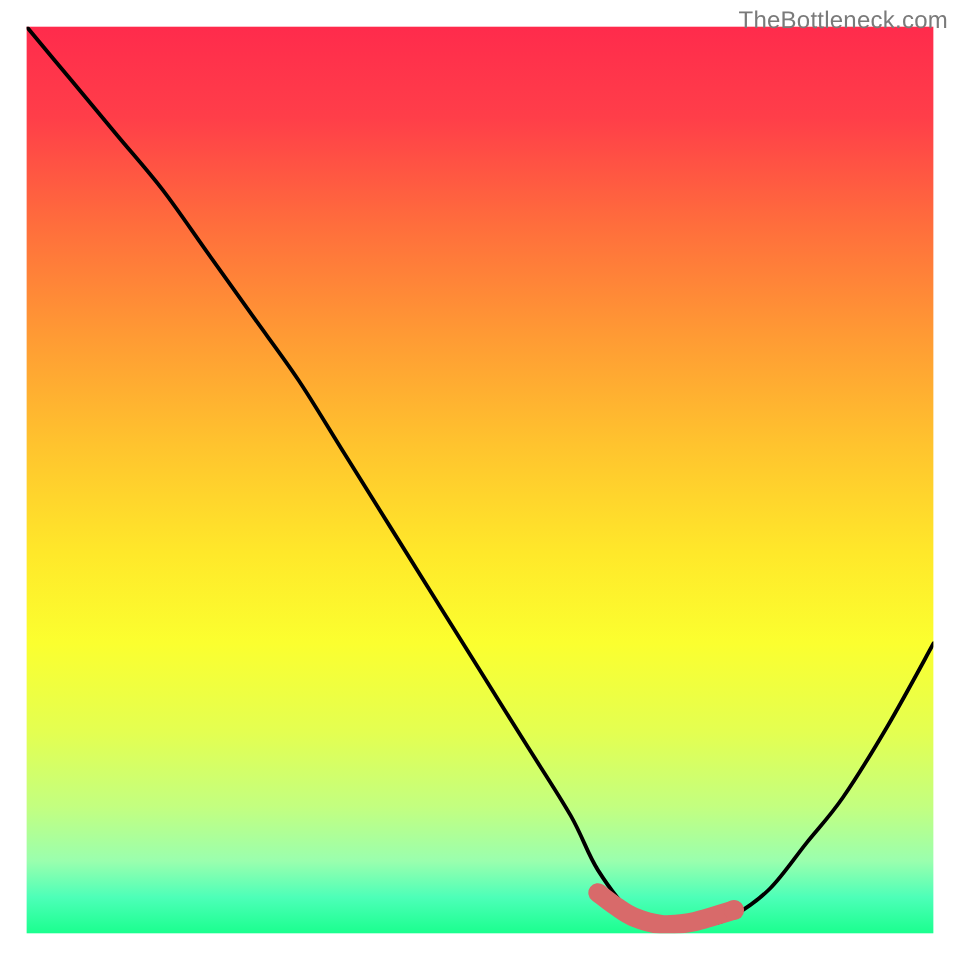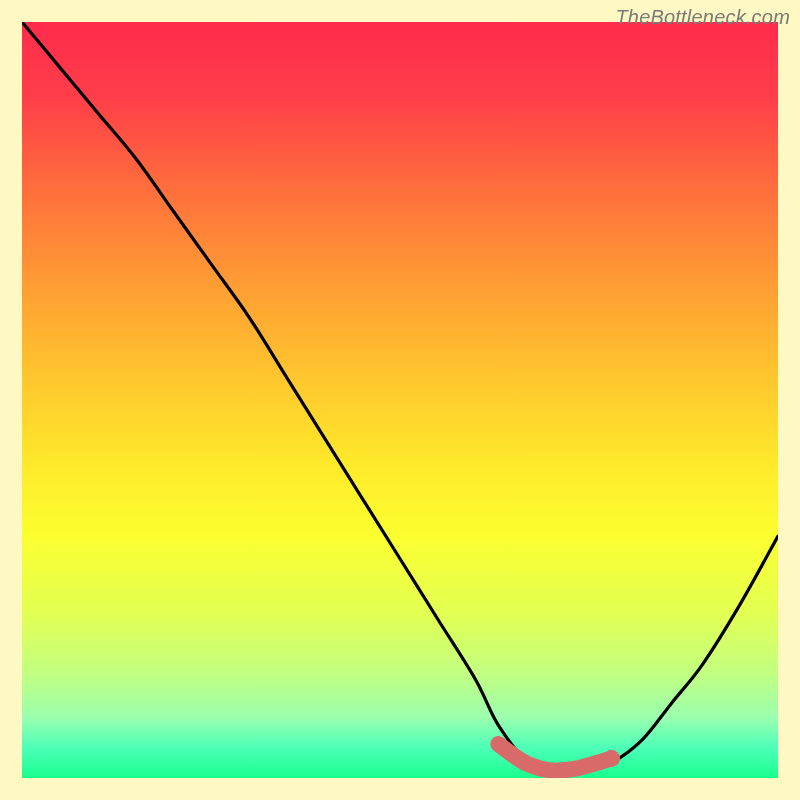--- a/index.html
+++ b/index.html
@@ -7,22 +7,21 @@
     padding: 0;
     width: 800px;
     height: 800px;
     background: #000;
     overflow: hidden;
   }
   .chart-container {
     position: relative;
     width: 800px;
     height: 800px;
-    background: #fef9c3;
-    font-style: italic;
+    background: #ffffff;
   }
   .plot-area {
     position: absolute;
     left: 22px;
     top: 22px;
     width: 756px;
     height: 756px;
     overflow: hidden;
   }
   .gradient-bg {

